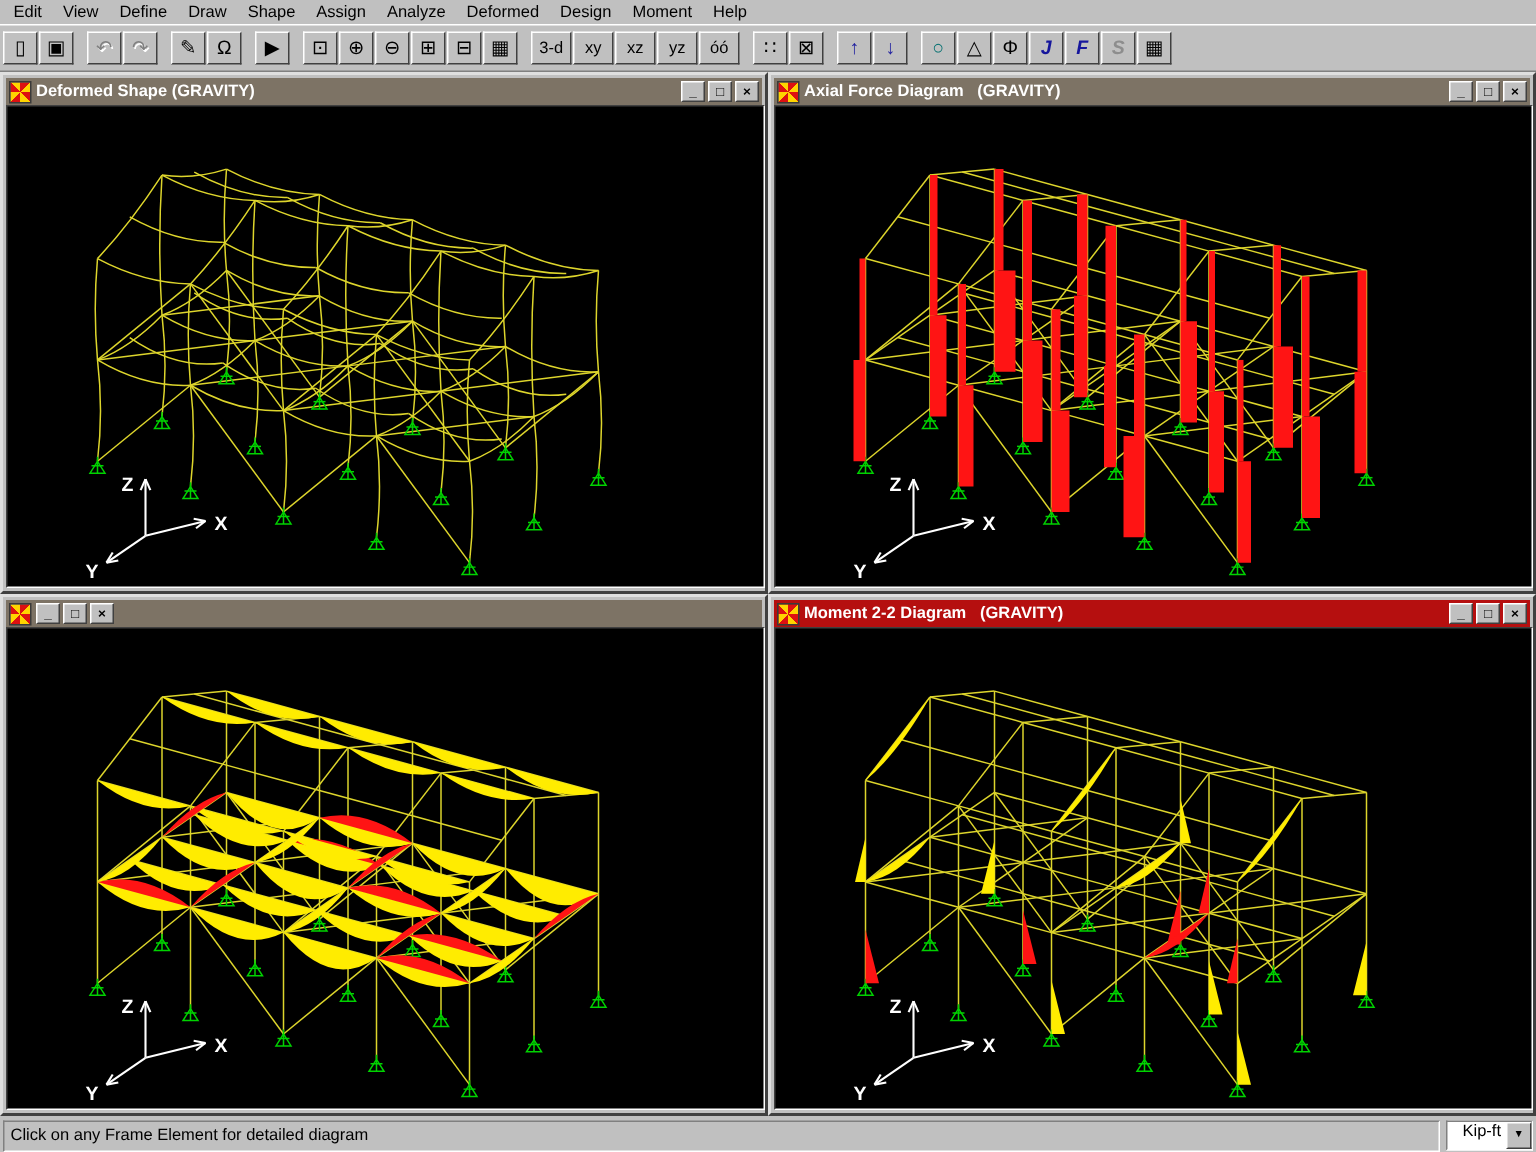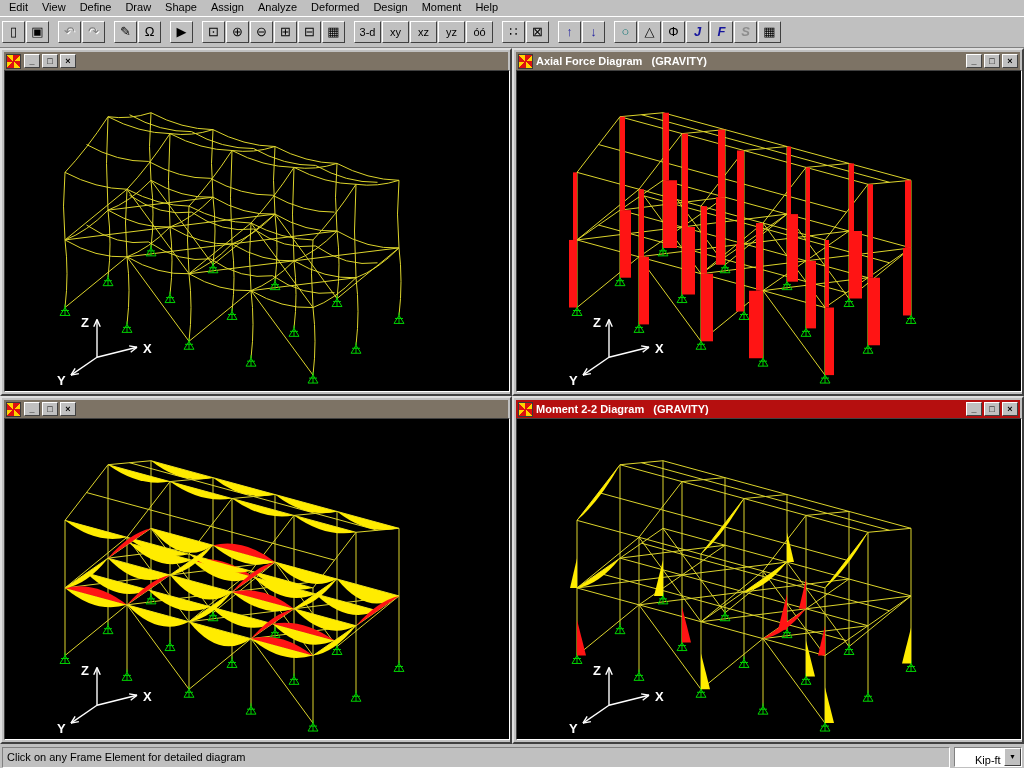--- a/index.html
+++ b/index.html
@@ -1,21 +1,21 @@
 <!DOCTYPE html>
 <html style="--title-active: #b50f0f; --title-inactive: #7d7365;"><head>
 <meta charset="utf-8">
 <style>
   html,body{margin:0;padding:0}
   body{
     width:1024px;height:768px;overflow:hidden;background:#c0c0c0;
     font-family:"Liberation Sans",sans-serif;user-select:none;
   }
   
-  .menubar{height:16px;display:flex;padding-left:2px;background:#c0c0c0}
+  .menubar{height:16px;display:flex;align-items:center;padding-left:2px;background:#c0c0c0}
   .menu-item{font-size:11px;padding:1px 7px 2px 7px;color:#000;cursor:default}
   
   .toolbar{height:30px;display:flex;align-items:center;background:#c0c0c0;
     border-top:1px solid #ffffff;border-bottom:1px solid #808080;padding:0 2px;gap:1px}
   .tbtn{width:23px;height:22px;padding:0;display:flex;align-items:center;justify-content:center;
     background:#c0c0c0;border:1px solid;border-color:#ffffff #404040 #404040 #ffffff;
     font-family:"Liberation Sans",sans-serif;font-size:13px;line-height:20px;color:#000;cursor:default}
   .tbtn.wide{width:27px;font-size:11px;font-weight:normal}
   .tbtn .glyph{pointer-events:none}
   .tbtn.disabled .glyph{color:#808080;text-shadow:1px 1px 0 #ffffff}
@@ -33,22 +33,22 @@
   .tbtns{display:flex;gap:2px}
   .tb{width:16px;height:14px;padding:0;background:#c0c0c0;border:1px solid;
     border-color:#ffffff #404040 #404040 #ffffff;font-size:9px;line-height:11px;font-weight:bold;
     font-family:"Liberation Sans",sans-serif;cursor:default}
   svg.vp{flex:1;width:100%;display:block;background:#000;
     border:1px solid;border-color:#404040 #ffffff #ffffff #404040}
   
   .statusbar{height:26px;display:flex;align-items:center;gap:4px;padding:0 2px;background:#c0c0c0}
   .status-msg{flex:1;height:17px;font-size:11px;line-height:17px;padding:1px 4px;color:#000;
     border:1px solid;border-color:#808080 #ffffff #ffffff #808080;background:#c0c0c0;overflow:hidden}
-  .combo{width:46px;height:18px;background:#ffffff;display:flex;align-items:flex-end;
-    border:1px solid;border-color:#808080 #ffffff #ffffff #808080;font-size:11px;padding-left:20px}
+  .combo{width:46px;height:18px;background:#ffffff;display:flex;align-items:flex-start;
+    border:1px solid;border-color:#808080 #ffffff #ffffff #808080;font-size:11px;padding-left:10px}
   .combo .val{flex:1}
   .combo .dd{width:15px;height:16px;background:#c0c0c0;border:1px solid;
     border-color:#ffffff #404040 #404040 #ffffff;font-size:7px;line-height:15px;text-align:center;color:#000}
 </style>
 </head>
 <body>
 
 <div class="menubar" id="menubar">
     <span class="menu-item">Edit</span>
     <span class="menu-item">View</span>
@@ -159,20 +159,21 @@
     <button class="tbtn">
       <span class="glyph">▦</span>
     </button>
   </div>
 
 <div class="windows">
 
   <div class="win">
     <div class="titlebar">
       <span class="ticon"></span>
+      <span class="ttext">Deformed Shape (GRAVITY)</span>
       <span class="tbtns">
         <button class="tb">_</button>
         <button class="tb">□</button>
         <button class="tb">×</button>
       </span>
     </div>
     <svg class="vp" viewBox="0 0 504 322" preserveAspectRatio="none">
         <path d="M60 238 Q64 204 60 170" stroke="#ddd52c" fill="none"></path>
         <path d="M60 170 Q57 136 60 102" stroke="#ddd52c" fill="none"></path>
         <path d="M103 208 Q107 174 103 140" stroke="#ddd52c" fill="none"></path>

